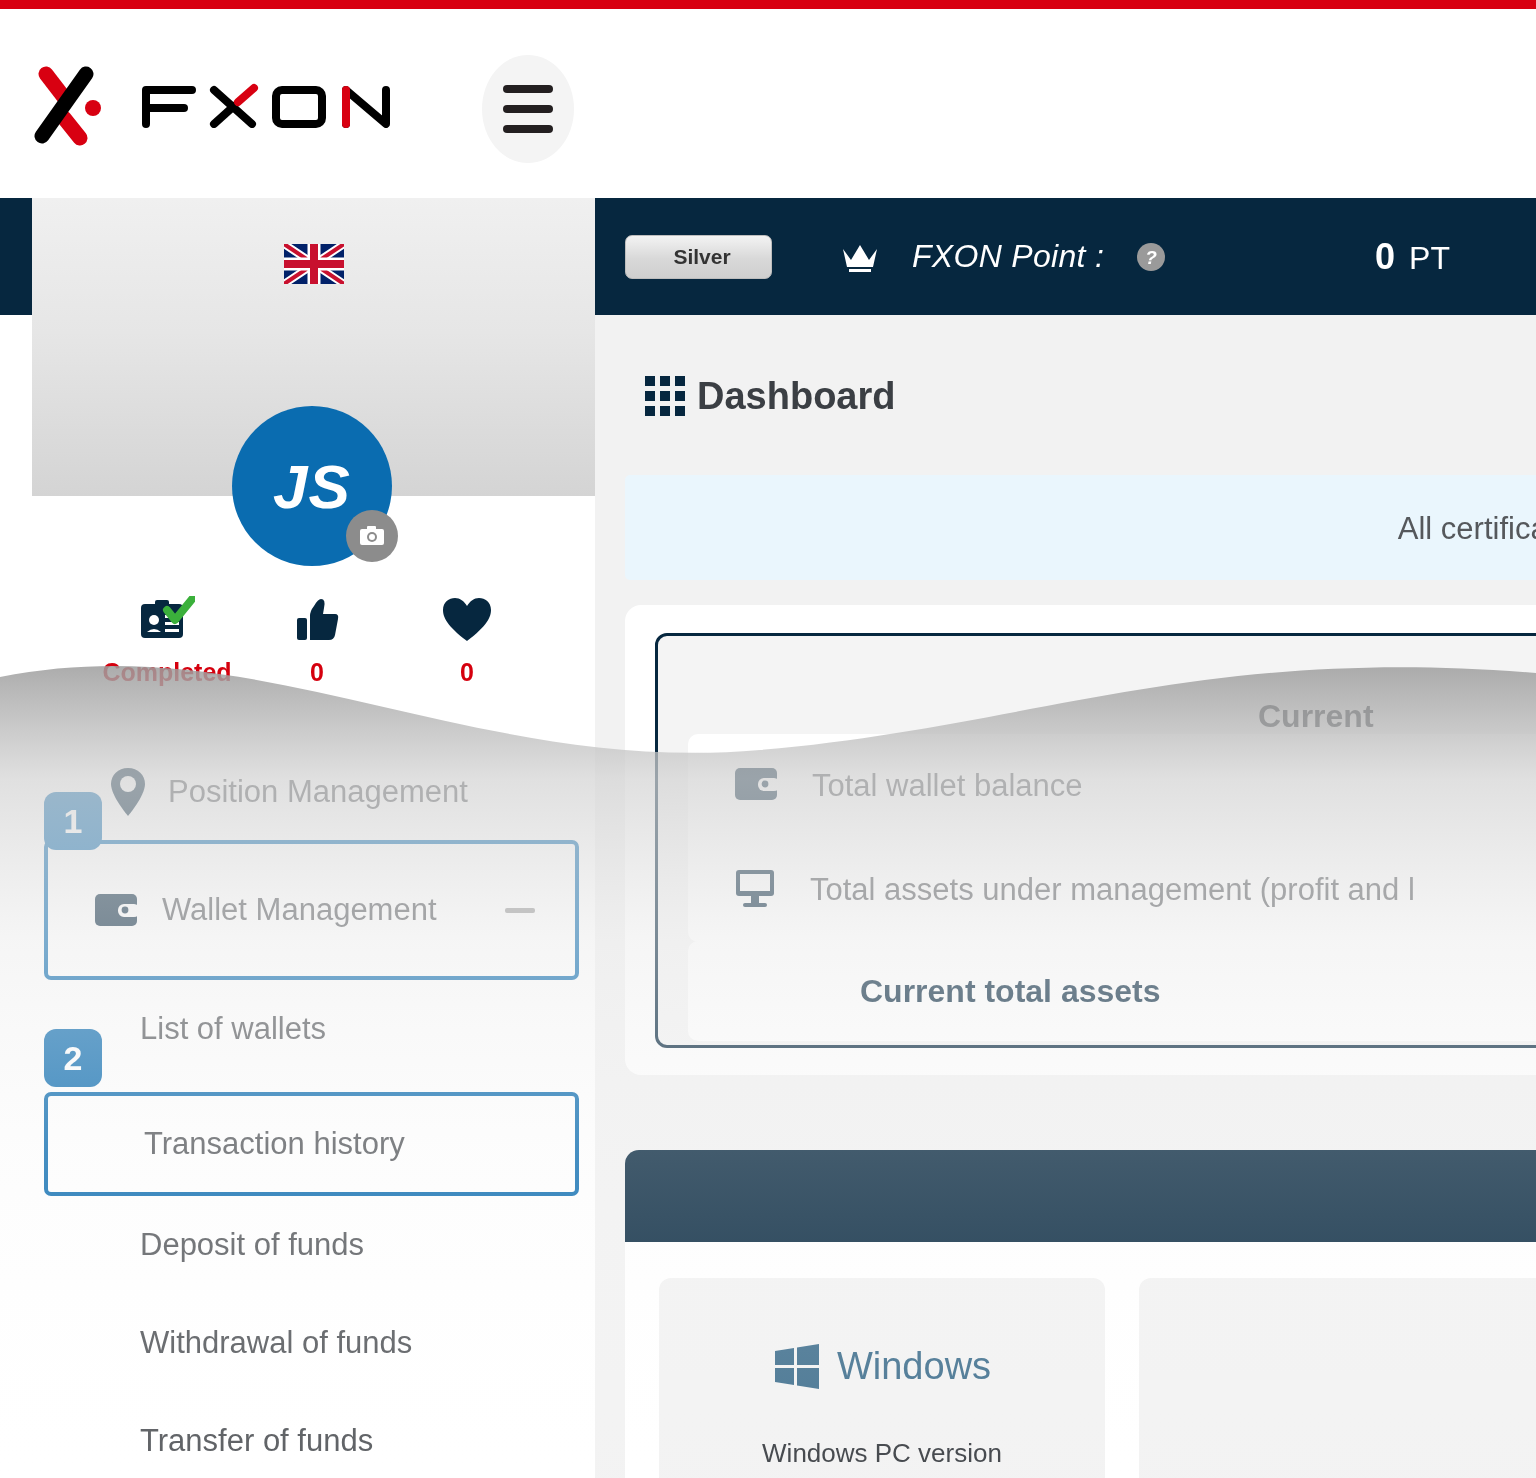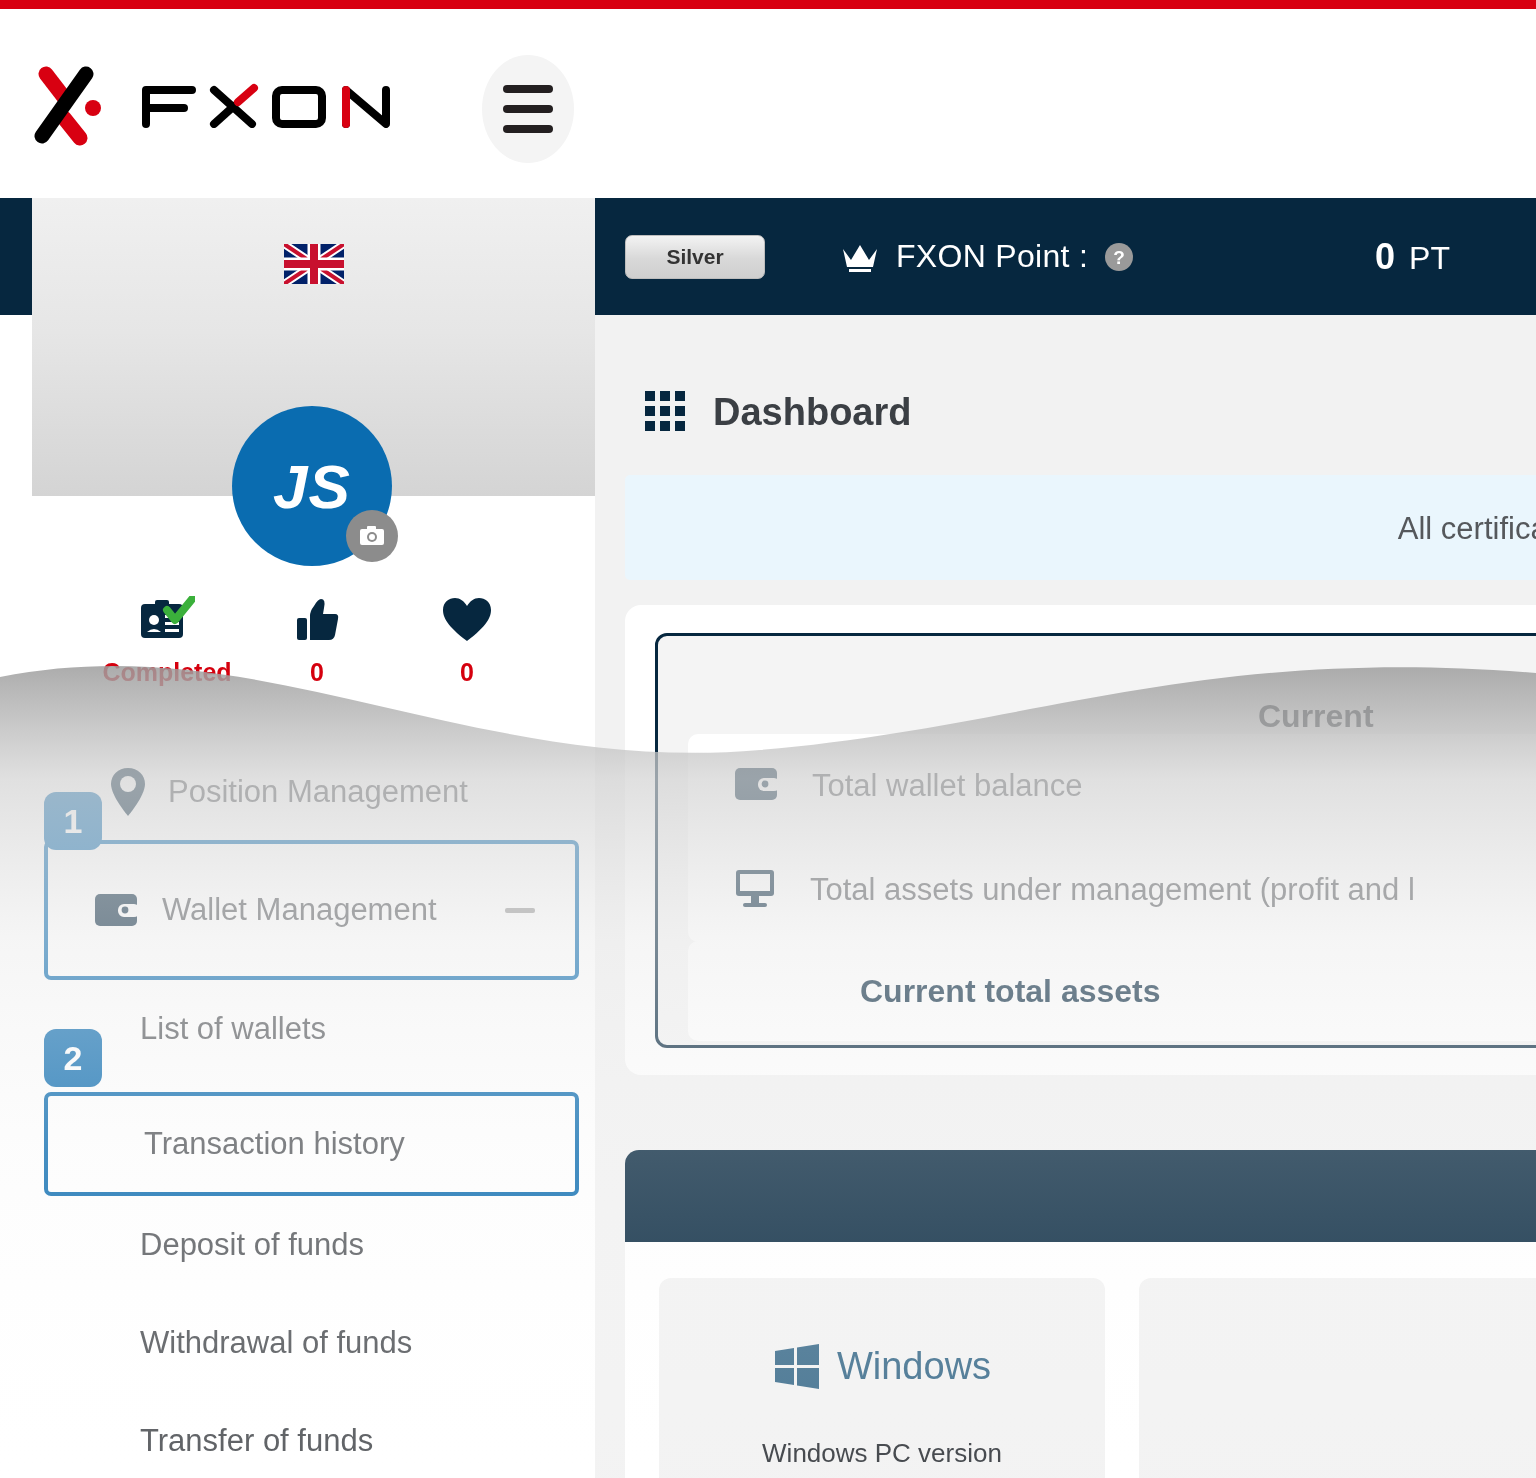--- a/index.html
+++ b/index.html
@@ -109,27 +109,29 @@
     border-radius: 7px;
     background: linear-gradient(180deg, #f3f3f3 0%, #d8d8d8 55%, #cfcfcf 100%);
     border: 1px solid #bdbdbd;
     color: #333333;
     font-size: 21px;
     font-weight: bold;
     display: flex;
     align-items: center;
     justify-content: center;
     cursor: pointer;
+    padding-left: 7px;
   }
   .fp-group {
     position: absolute;
     left: 245px;
     display: flex;
     align-items: center;
-    gap: 16px;
+    gap: 32px;
+    font-style: italic;
   }
   .crown-icon { width: 40px; height: 32px; display:block; }
   .fp-label {
     color: #ffffff;
     font-size: 32px;
     letter-spacing: .3px;
     white-space: nowrap;
   }
   .help-icon {
     width: 30px; height: 30px;
@@ -348,23 +350,24 @@
   .main {
     position: absolute;
     left: 595px; top: 315px;
     width: 941px;
     height: 1163px;
     background: #f2f2f2;
     overflow: hidden;
   }
   .page-title-row {
     position: absolute;
-    left: 50px; top: 76px;
-    display: flex;
-    gap: 26px;
+    left: 50px; top: 60px;
+    display: flex;
+    align-items: center;
+    gap: 10px;
   }
   .grid-icon { display: block; }
   .page-title {
     font-size: 38px;
     font-weight: bold;
     color: #3b3f44;
   }
 
   .notice-bar {
     position: absolute;

